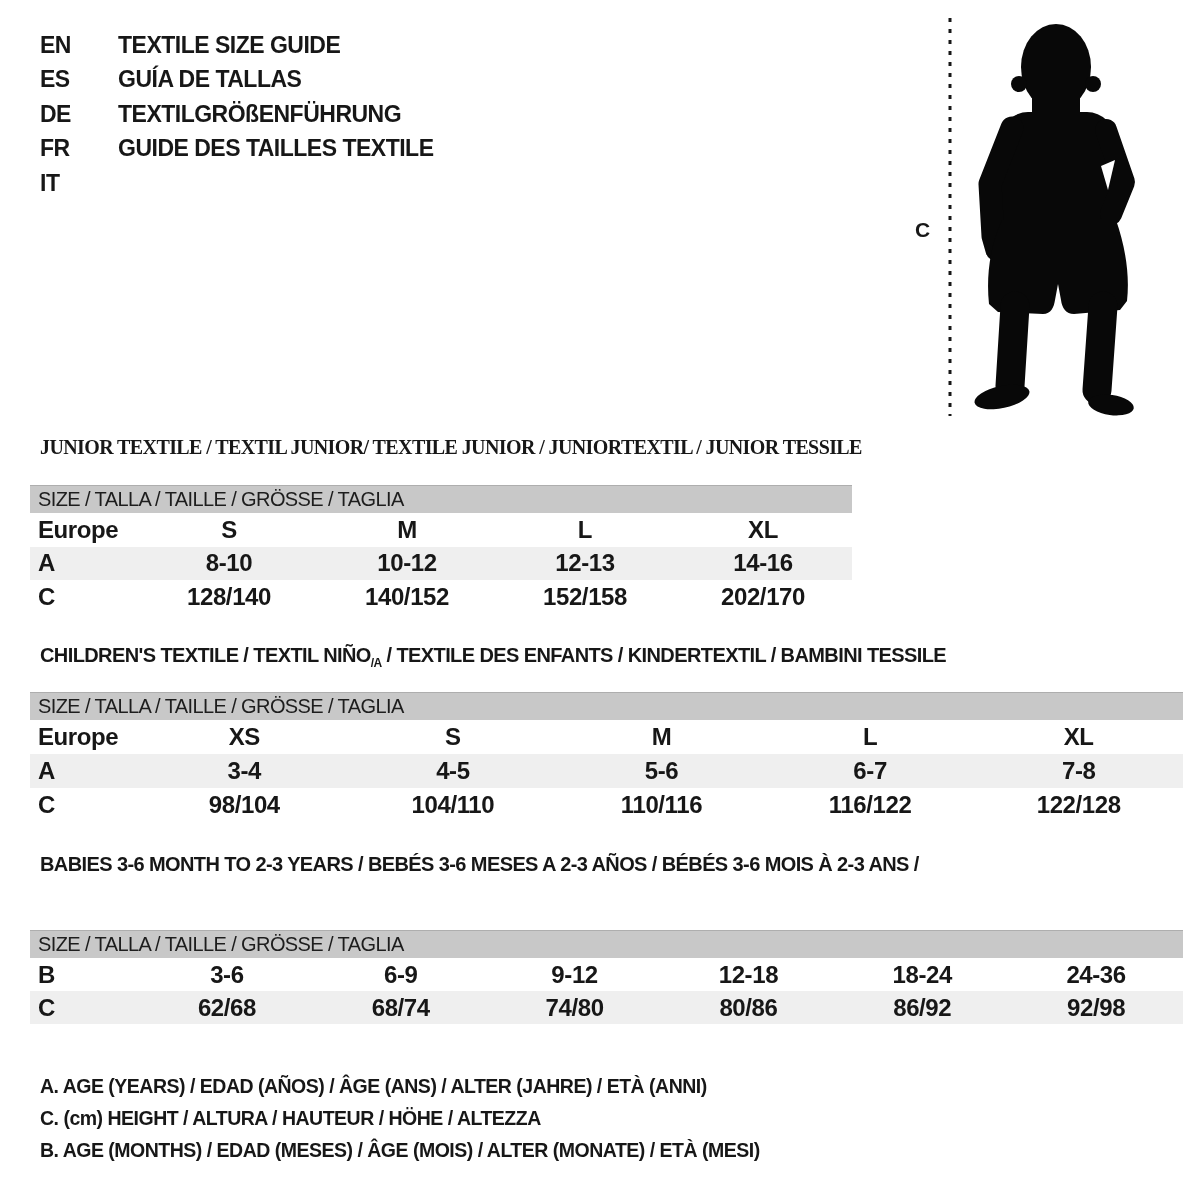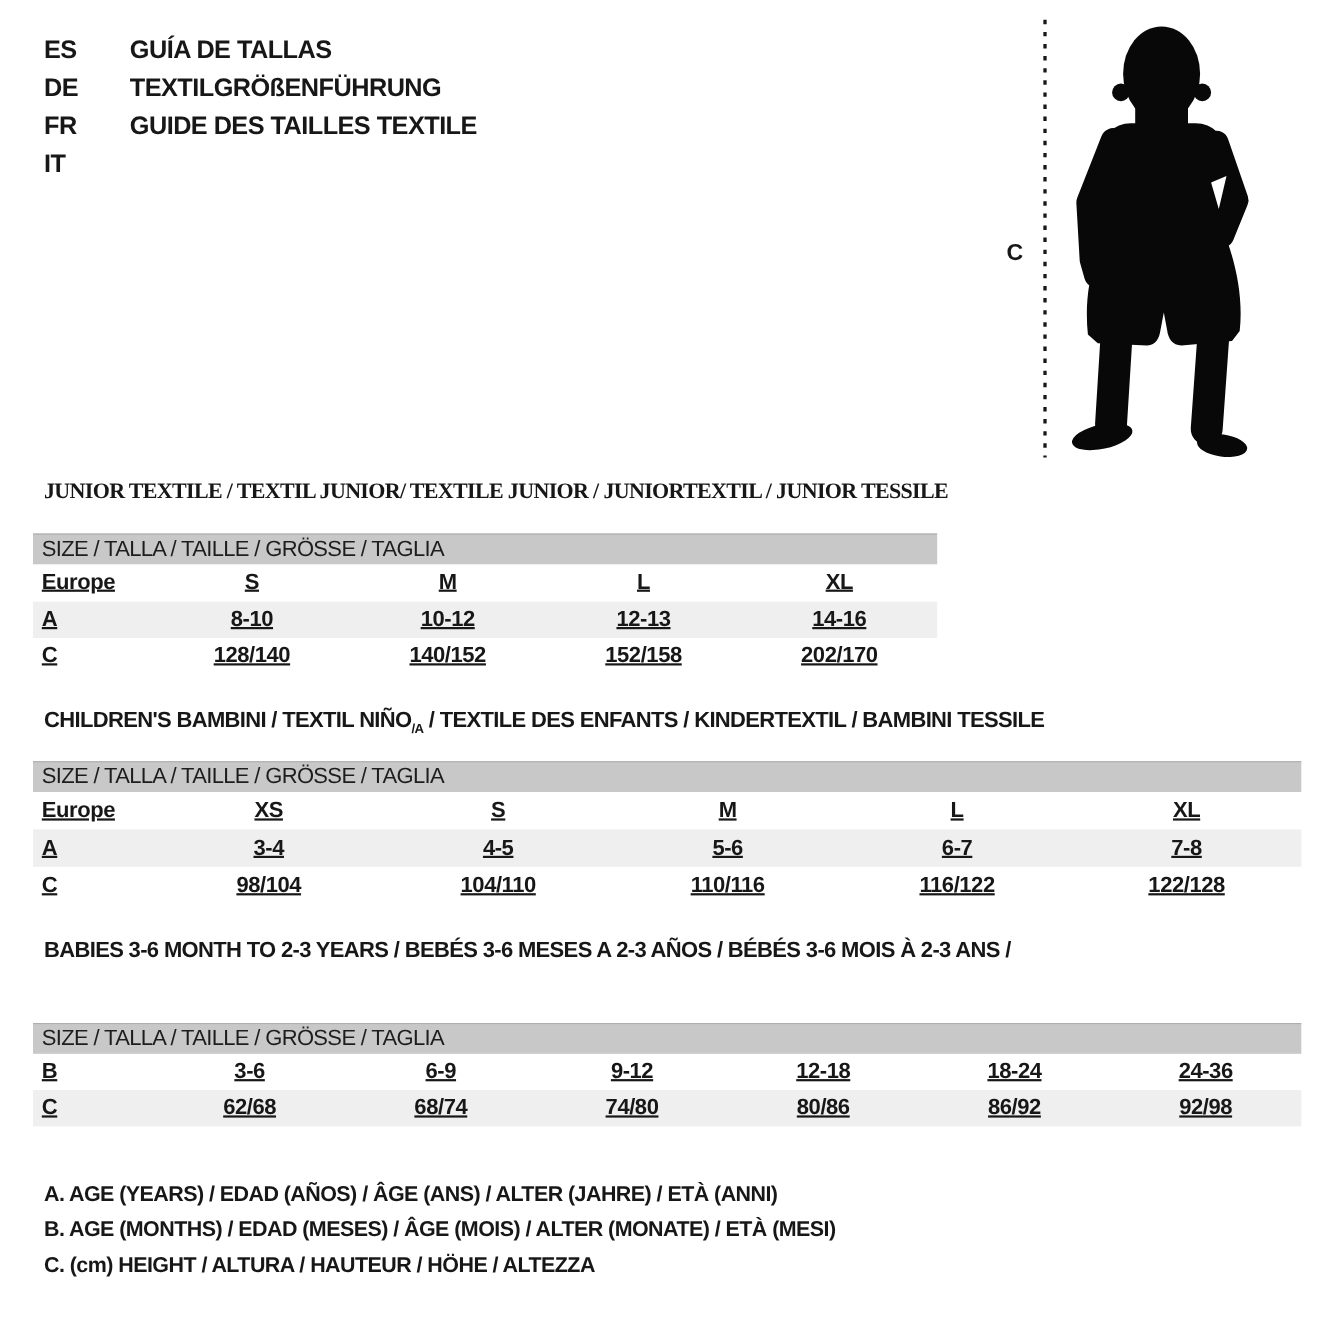--- a/index.html
+++ b/index.html
@@ -20,39 +20,43 @@
   .section-title{position:absolute;left:40px;font-size:20px;font-weight:700;letter-spacing:-0.6px;white-space:nowrap;}
   .sub{font-size:12px;vertical-align:sub;font-weight:700;}
   .two-line{line-height:33px;}
   
   .size-table{position:absolute;left:30px;}
   .size-bar{
     height:28px;background:#c8c8c8;border-top:1px solid #aeaeae;
     display:flex;align-items:center;padding-left:8px;box-sizing:border-box;
     font-size:20px;font-weight:400;letter-spacing:-0.6px;color:#1d1d1d;
   }
-  .trow{display:grid;align-items:center;font-size:20px;font-weight:700;letter-spacing:-0.4px;text-decoration:underline;}
+  .trow{display:grid;align-items:center;font-size:24px;font-weight:700;letter-spacing:-0.4px;}
   .cols4{grid-template-columns:110px repeat(4,1fr);}
   .cols5{grid-template-columns:110px repeat(5,1fr);}
   .cols6{grid-template-columns:110px repeat(6,1fr);}
   .trow .cell{text-align:center;}
   .trow .label{text-align:left;padding-left:8px;}
   .alt{background:#efefef;}
   .junior .trow{height:33.5px;}
   .children .trow{height:34px;}
   .babies .trow{height:33px;}
   
   .legend{position:absolute;left:40px;top:1070px;font-size:19.5px;font-weight:700;letter-spacing:-0.5px;line-height:32px;white-space:nowrap;}
 </style>
 </head>
 <body>
 
 <div class="canvas">
 
   <div class="lang-block">
+    <div class="lang-row">
+      <span class="lang-code">EN</span>
+      <span class="lang-label">TEXTILE SIZE GUIDE</span>
+    </div>
     <div class="lang-row">
       <span class="lang-code">ES</span>
       <span class="lang-label">GUÍA DE TALLAS</span>
     </div>
     <div class="lang-row">
       <span class="lang-code">DE</span>
       <span class="lang-label">TEXTILGRÖßENFÜHRUNG</span>
     </div>
     <div class="lang-row">
       <span class="lang-code">FR</span>
@@ -114,21 +118,21 @@
     </div>
     <div class="trow cols4">
       <span class="cell label">C</span>
       <span class="cell">128/140</span>
       <span class="cell">140/152</span>
       <span class="cell">152/158</span>
       <span class="cell">202/170</span>
     </div>
   </div>
 
-  <div class="section-title" style="top:644px;"><span>CHILDREN'S BAMBINI / TEXTIL NIÑO</span><span class="sub">/A</span><span> / TEXTILE DES ENFANTS / KINDERTEXTIL / BAMBINI TESSILE</span></div>
+  <div class="section-title" style="top:644px;"><span>CHILDREN'S TEXTILE / TEXTIL NIÑO</span><span class="sub">/A</span><span> / TEXTILE DES ENFANTS / KINDERTEXTIL / BAMBINI TESSILE</span></div>
 
   <div class="size-table children" style="top:692px;width:1153px;">
     <div class="size-bar">SIZE / TALLA / TAILLE / GRÖSSE / TAGLIA</div>
     <div class="trow cols5">
       <span class="cell label">Europe</span>
       <span class="cell">XS</span>
       <span class="cell">S</span>
       <span class="cell">M</span>
       <span class="cell">L</span>
       <span class="cell">XL</span>
@@ -172,17 +176,17 @@
       <span class="cell">68/74</span>
       <span class="cell">74/80</span>
       <span class="cell">80/86</span>
       <span class="cell">86/92</span>
       <span class="cell">92/98</span>
     </div>
   </div>
 
   <div class="legend">
     <div>A. AGE (YEARS) / EDAD (AÑOS) / ÂGE (ANS) / ALTER (JAHRE) / ETÀ (ANNI)</div>
+    <div>C. (cm) HEIGHT / ALTURA / HAUTEUR / HÖHE / ALTEZZA</div>
     <div>B. AGE (MONTHS) / EDAD (MESES) / ÂGE (MOIS) / ALTER (MONATE) / ETÀ (MESI)</div>
-    <div>C. (cm) HEIGHT / ALTURA / HAUTEUR / HÖHE / ALTEZZA</div>
   </div>
 
 </div>
 
 </body></html>

